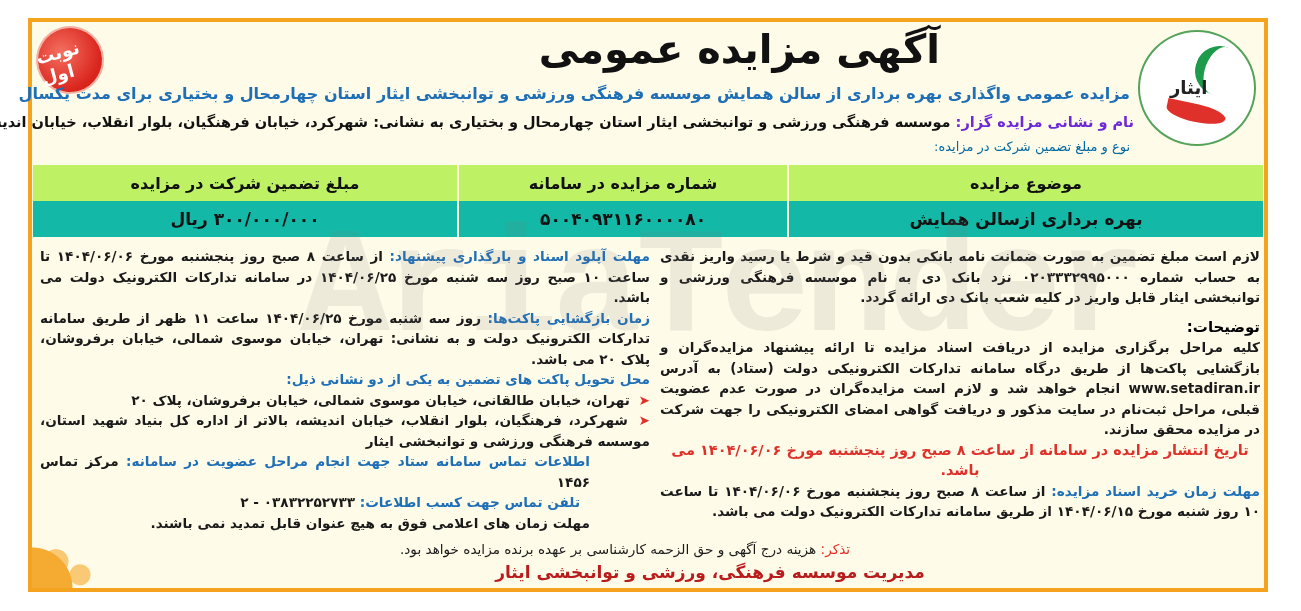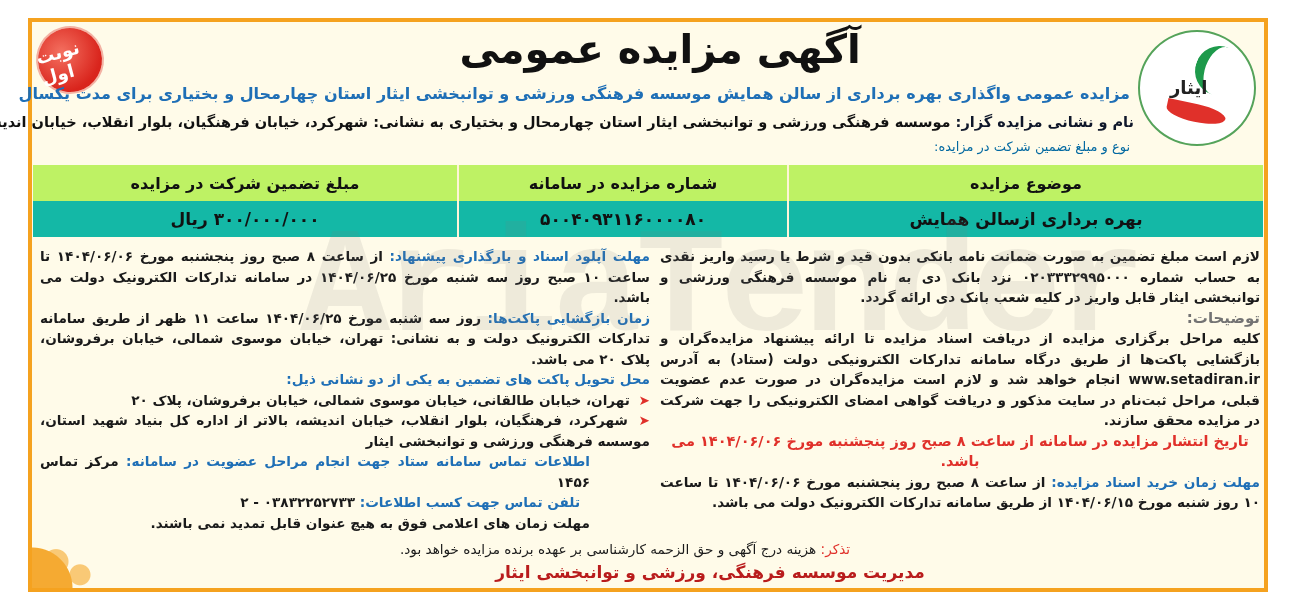--- a/index.html
+++ b/index.html
@@ -27,32 +27,32 @@
   .logo-right {
     position:absolute; left:1138px; top:30px; width:114px; height:112px; border-radius:50%;
     border:2px solid #55a35a; background:#fff;
   }
   .logo-right .txt { position:absolute; left:30px; top:45px; font-size:18px; font-weight:bold; color:#222; }
   .logo-right .green { position:absolute; left:55px; top:14px; width:40px; height:50px;
     border-left:10px solid #1e9a4b; border-radius:50% 0 0 50%; transform:rotate(20deg); }
   .logo-right .red { position:absolute; left:26px; top:72px; width:60px; height:18px;
     background:#e0302a; border-radius:0 50% 50% 50%; transform:rotate(12deg); }
   .title {
-    position:absolute; left:380px; top:26px; width:560px; text-align:center;
+    position:absolute; left:380px; top:26px; width:560px; text-align:right;
     font-size:40px; font-weight:bold; color:#111; direction:rtl;
   }
   .subtitle {
     position:absolute; left:170px; top:84px; width:960px; text-align:right; direction:rtl;
     font-size:16px; font-weight:bold; color:#1f6fb6; white-space:nowrap;
   }
   .org-line {
     position:absolute; left:34px; top:114px; width:1100px; text-align:right; direction:rtl;
     font-size:14.5px; font-weight:bold; color:#111; white-space:nowrap;
   }
-  .org-line .lbl { color:#0f172a;text-align:right; }
+  .org-line .lbl { color:#6d28d9;text-align:right; }
   .type-label {
     position:absolute; left:300px; top:139px; width:830px; direction:rtl;
     font-size:13px; color:#0369a1;
   }
   .table {
     position:absolute; left:33px; top:165px; width:1230px; direction:rtl;
     display:grid; grid-template-columns:476px 330px 424px;
   }
   .th {
     background:#bef264; height:36px; display:flex; align-items:center; justify-content:center;
@@ -66,21 +66,21 @@
     position:absolute; left:660px; top:246px; width:600px; direction:rtl; text-align:justify;
     font-size:13.6px; font-weight:bold; color:#1a1a1a; line-height:20.5px;
   }
   .col-left {
     position:absolute; left:40px; top:246px; width:610px; direction:rtl; text-align:justify;
     font-size:13.6px; font-weight:bold; color:#1a1a1a; line-height:20.5px;
   }
   .blue { color:#1f6fb6; }
   .red { color:#e0302a; }
   .red-bold-center { color:#e0302a; text-align:center; font-size:14.5px; }
-  .section-title { color:#737373; font-size:15px; }
+  .section-title { color:#000000; font-size:15px;margin-top:9px; }
   .bullet { color:#e0302a; margin-left:4px; }
   .ltr { direction:ltr; unicode-bidi:embed; }
   .footer-note {
     position:absolute; left:400px; top:541px; width:620px; text-align:left; direction:rtl;
     font-size:13.6px; font-weight:normal; color:#1a1a1a;
   }
   .footer-sign {
     position:absolute; left:400px; top:562px; width:620px; text-align:center; direction:rtl;
     font-size:17px; font-weight:bold; color:#b91c1c;
   }

